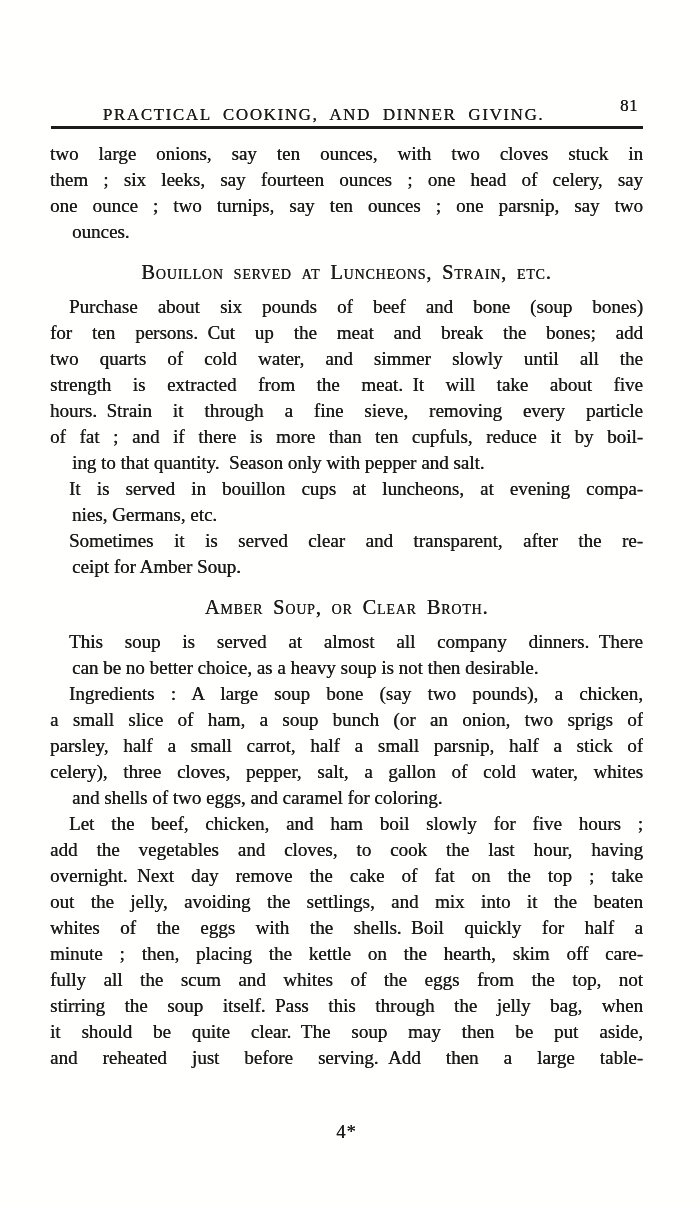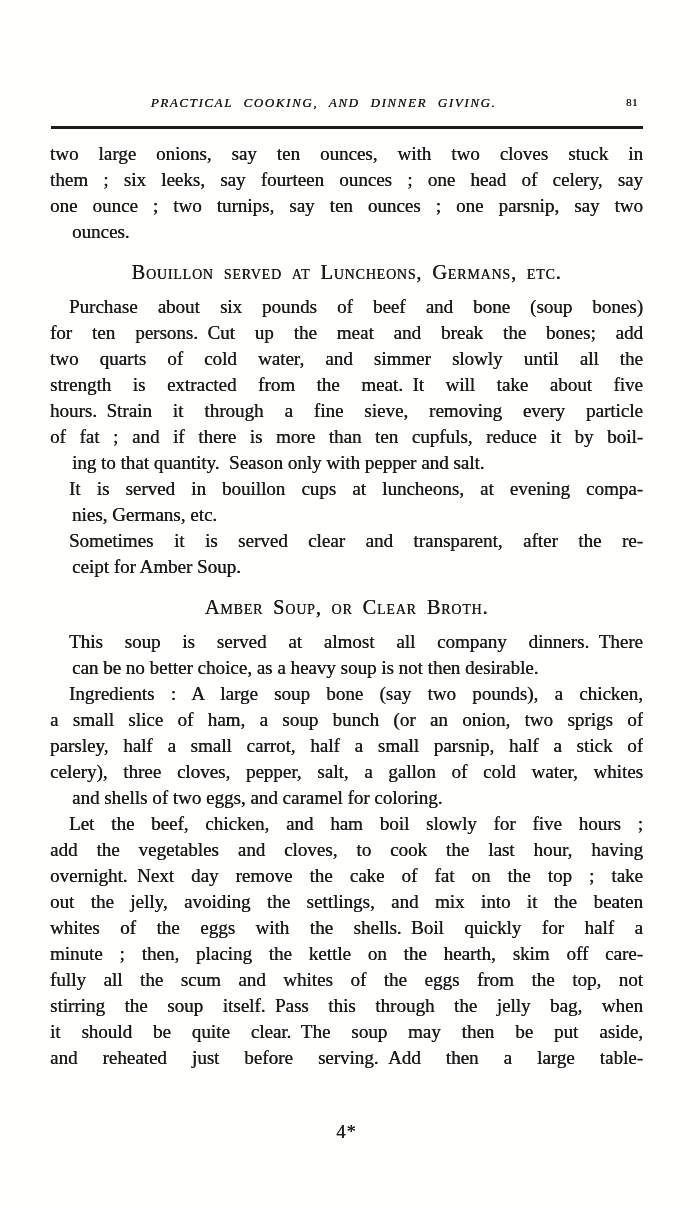--- a/index.html
+++ b/index.html
@@ -20,32 +20,32 @@
   .header {
     position: absolute;
     top: 95px;
     left: 50px;
     width: 593px;
     height: 24px;
   }
   .running-title {
     text-align: center;
     padding-right: 46px; 
-    font-style: italic;
-    font-size: 13px;
+    font-size: 17px;
     letter-spacing: 1.6px;
     word-spacing: 6px;
     white-space: nowrap;
     text-shadow: 0.25px 0 0 #1b1b1b;
+    margin-top: 10px;
   }
   .page-number {
     position: absolute;
     right: 5px;
     top: 1px;
-    font-size: 11px;
+    font-size: 17px;
     letter-spacing: 0.5px;
     text-shadow: 0.25px 0 0 #1b1b1b;
   }
   .rule {
     position: absolute;
     top: 126px;
     left: 51px;
     width: 592px;
     height: 2.5px;
     background: #1c1c1c;
@@ -113,21 +113,21 @@
 
   <div class="content">
 
     <div>
       <div class="line">two large onions, say ten ounces, with two cloves stuck in</div>
       <div class="line">them ; six leeks, say fourteen ounces ; one head of celery, say</div>
       <div class="line">one ounce ; two turnips, say ten ounces ; one parsnip, say two</div>
       <div class="line last">ounces.</div>
     </div>
 
-    <div class="heading">Bouillon served at Luncheons, Germans, etc.</div>
+    <div class="heading">Bouillon served at Luncheons, Strain, etc.</div>
 
     <div>
       <div class="line ind">Purchase about six pounds of beef and bone (soup bones)</div>
       <div class="line">for ten persons. Cut up the meat and break the bones; add</div>
       <div class="line">two quarts of cold water, and simmer slowly until all the</div>
       <div class="line">strength is extracted from the meat. It will take about five</div>
       <div class="line">hours. Strain it through a fine sieve, removing every particle</div>
       <div class="line">of fat ; and if there is more than ten cupfuls, reduce it by boil-</div>
       <div class="line last">ing to that quantity. Season only with pepper and salt.</div>
     </div>

